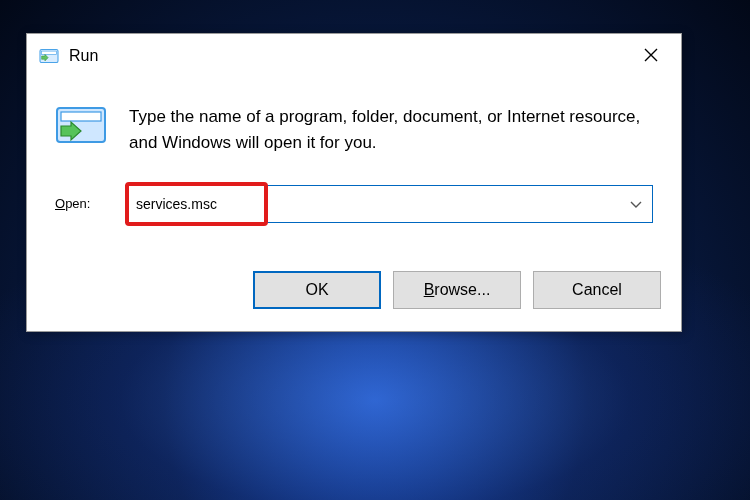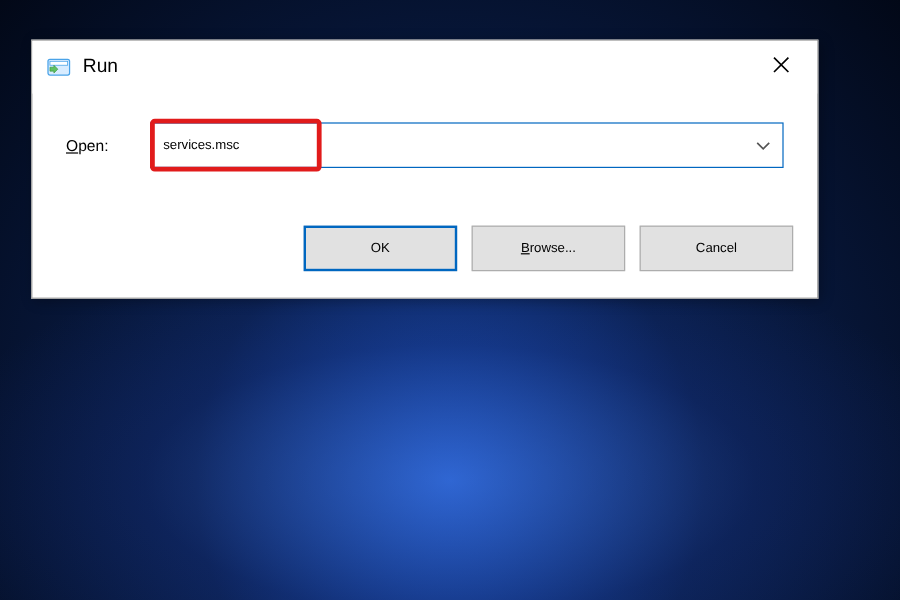--- a/index.html
+++ b/index.html
@@ -78,21 +78,21 @@
     .open-label .u { text-decoration: underline; }
     .combo-wrap {
       flex: 1;
       position: relative;
     }
     .combo {
       width: 100%;
       height: 38px;
       border: 1px solid #0067c0;
       background: #fff;
-      font-size: 11px;
+      font-size: 14px;
       padding: 0 36px 0 10px;
       font-family: inherit;
       outline: none;
     }
     .combo-caret {
       position: absolute;
       right: 10px; top: 50%;
       transform: translateY(-50%);
       pointer-events: none;
       color: #444;
@@ -108,21 +108,21 @@
     }
     .button-row {
       display: flex;
       justify-content: flex-end;
       gap: 12px;
       padding: 0 20px 22px 0;
     }
     .btn {
       width: 128px;
       height: 38px;
-      font-size: 11px;
+      font-size: 16px;
       font-family: inherit;
       background: #e1e1e1;
       border: 1px solid #adadad;
       color: #000;
       cursor: default;
     }
     .btn .u { text-decoration: underline; }
     .btn-default {
       border: 2px solid #0067c0;
       background: #e1e1e1;
@@ -146,20 +146,30 @@
     <div class="close-btn">
       <span>
         <svg viewBox="0 0 14 14">
             <path d="M1 1 L13 13 M13 1 L1 13" stroke="#000" stroke-width="1.4" fill="none"></path>
           </svg>
       </span>
     </div>
   </div>
 
   <div class="body-area">
+    <div class="instruction-row">
+      <span class="run-big-icon">
+        <svg viewBox="0 0 52 48">
+          <rect x="2" y="6" width="48" height="34" rx="3" fill="#cfe7ff" stroke="#3e9ae4" stroke-width="2"></rect>
+          <rect x="6" y="10" width="40" height="9" fill="#ffffff" stroke="#3e9ae4" stroke-width="1.2"></rect>
+          <polygon points="6,24 16,24 16,20 26,29 16,38 16,34 6,34" fill="#56c35a" stroke="#2a8a2e" stroke-width="1.2"></polygon>
+        </svg>
+      </span>
+      <div class="instruction-text">Type the name of a program, folder, document, or Internet resource, and Windows will open it for you.</div>
+    </div>
 
     <div class="open-row">
       <div class="open-label"><span class="u">O</span><span>pen:</span></div>
       <div class="combo-wrap">
         <input class="combo" value="services.msc" style="">
         <span class="combo-caret">
           <svg viewBox="0 0 14 14">
               <path d="M2 5 L7 10 L12 5" stroke="#555" stroke-width="1.4" fill="none"></path>
             </svg>
         </span>

